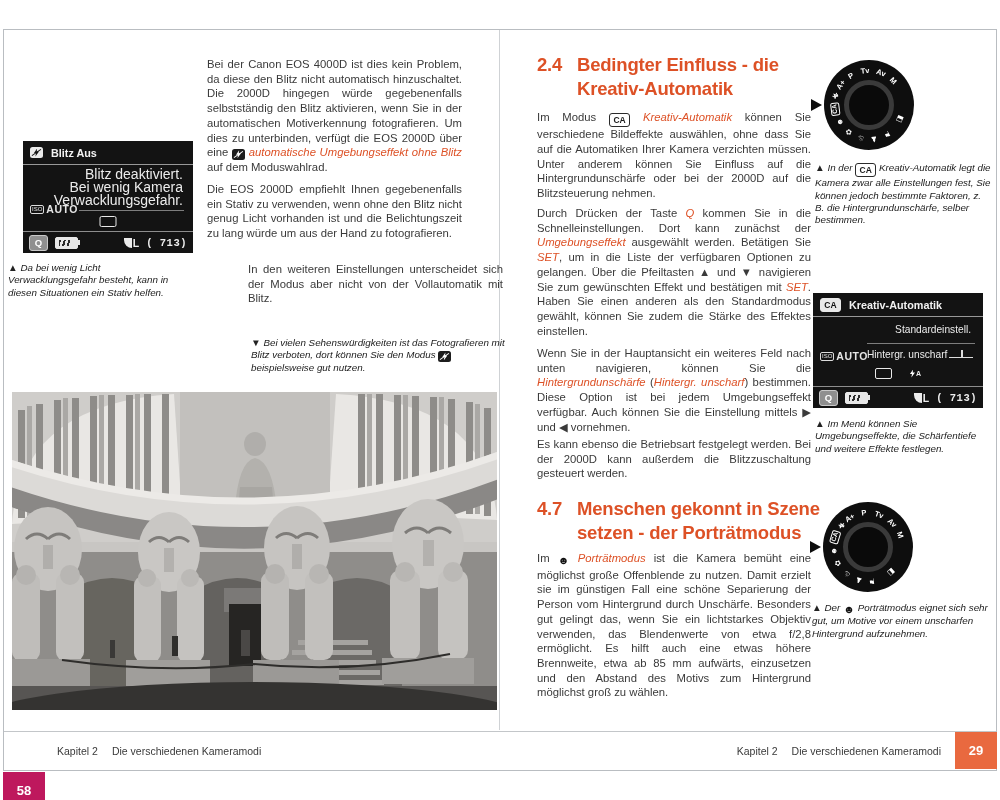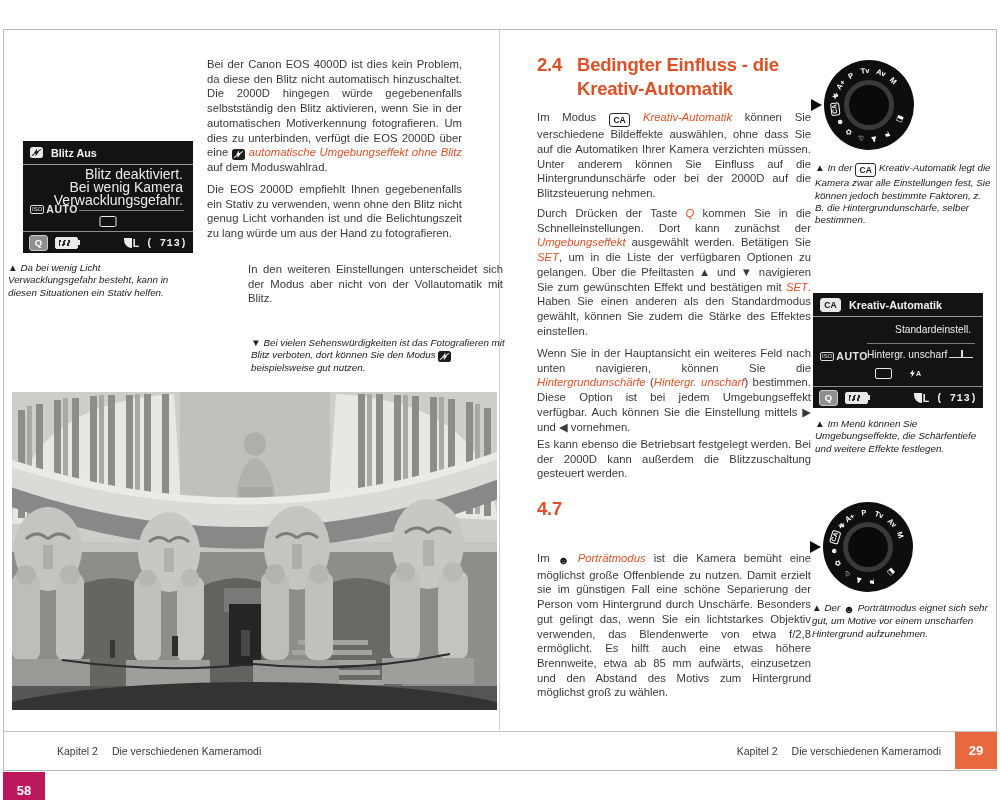--- a/index.html
+++ b/index.html
@@ -264,20 +264,22 @@
     </div>
 
     <div class="abs para" style="left:537px;top:110px;"><span>Im Modus </span><span class="ic ic-ca">CA</span><span> </span><span class="seg-a" style="color: rgb(221, 81, 38);">Kreativ-Automatik</span><span> können Sie verschiedene Bildeffekte auswählen, ohne dass Sie auf die Automatiken Ihrer Kamera verzichten müssen. Unter anderem können Sie Einfluss auf die Hintergrundunschärfe oder bei der 2000D auf die Blitzsteuerung nehmen.</span></div>
     <div class="abs para" style="left:537px;top:206px;"><span>Durch Drücken der Taste </span><span class="seg-a" style="color: rgb(221, 81, 38);">Q</span><span> kommen Sie in die Schnelleinstellungen. Dort kann zunächst der </span><span class="seg-a" style="color: rgb(221, 81, 38);">Umgebungseffekt</span><span> ausgewählt werden. Betätigen Sie </span><span class="seg-a" style="color: rgb(221, 81, 38);">SET</span><span>, um in die Liste der verfügbaren Optionen zu gelangen. Über die Pfeiltasten ▲ und ▼ navigieren Sie zum gewünschten Effekt und bestätigen mit </span><span class="seg-a" style="color: rgb(221, 81, 38);">SET</span><span>. Haben Sie einen anderen als den Standardmodus gewählt, können Sie zudem die Stärke des Effektes einstellen.</span></div>
     <div class="abs para" style="left:537px;top:346px;"><span>Wenn Sie in der Hauptansicht ein weiteres Feld nach unten navigieren, können Sie die </span><span class="seg-a" style="color: rgb(221, 81, 38);">Hintergrundunschärfe</span><span> (</span><span class="seg-a" style="color: rgb(221, 81, 38);">Hintergr. unscharf</span><span>) bestimmen. Diese Option ist bei jedem Umgebungseffekt verfügbar. Auch können Sie die Einstellung mittels ▶ und ◀ vornehmen.</span></div>
     <div class="abs para" style="left:537px;top:437px;"><span>Es kann ebenso die Betriebsart festgelegt werden. Bei der 2000D kann außerdem die Blitzzuschaltung gesteuert werden.</span></div>
 
     <div class="abs sec-h" style="left: 537px; top: 497px; width: 285px; color: rgb(221, 81, 38);">
       <span class="num">4.7</span>
       <span>
+        <div>Menschen gekonnt in Szene</div>
+        <div>setzen - der Porträtmodus</div>
       </span>
     </div>
 
     <div class="abs para" style="left:537px;top:551px;"><span>Im </span><span class="ic ic-portrait">☻</span><span> </span><span class="seg-a" style="color: rgb(221, 81, 38);">Porträtmodus</span><span> ist die Kamera bemüht eine möglichst große Offenblende zu nutzen. Damit erzielt sie im günstigen Fall eine schöne Separierung der Person vom Hintergrund durch Unschärfe. Besonders gut gelingt das, wenn Sie ein lichtstarkes Objektiv verwenden, das Blendenwerte von etwa f/2,8 ermöglicht. Es hilft auch eine etwas höhere Brennweite, etwa ab 85 mm aufwärts, einzusetzen und den Abstand des Motivs zum Hintergrund möglichst groß zu wählen.</span></div>
 
     <div class="abs ptr" style="left:811px;top:99px;"></div>
     <div class="dial" style="left:824px;top:60px;">
         <span class="dl" style="left: 69.4576px; top: 21.3816px; transform: translate(-50%, -50%) rotate(46deg);">M</span>
         <span class="dl" style="left: 56.6287px; top: 13.0505px; transform: translate(-50%, -50%) rotate(20deg);">Av</span>
         <span class="dl" style="left: 41.446px; top: 11.1863px; transform: translate(-50%, -50%) rotate(-6deg);">Tv</span>

